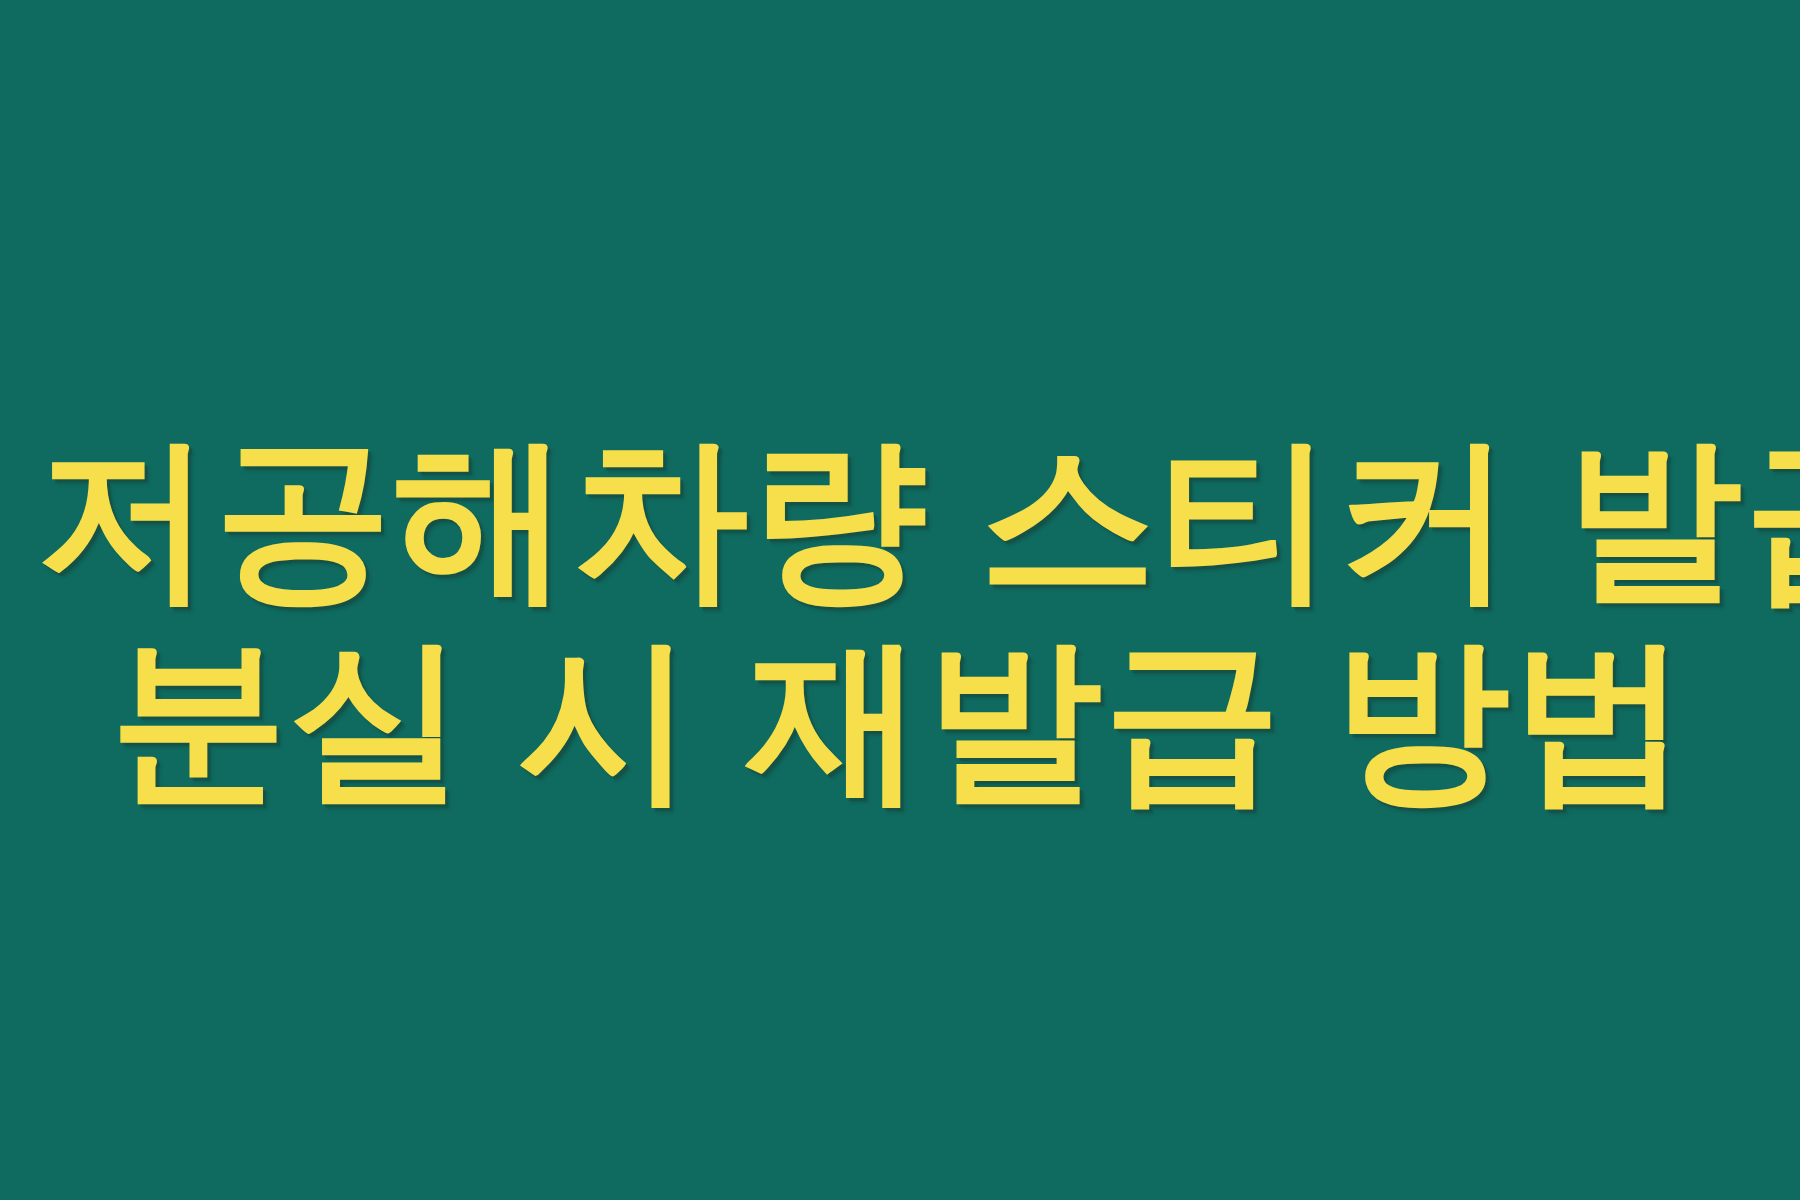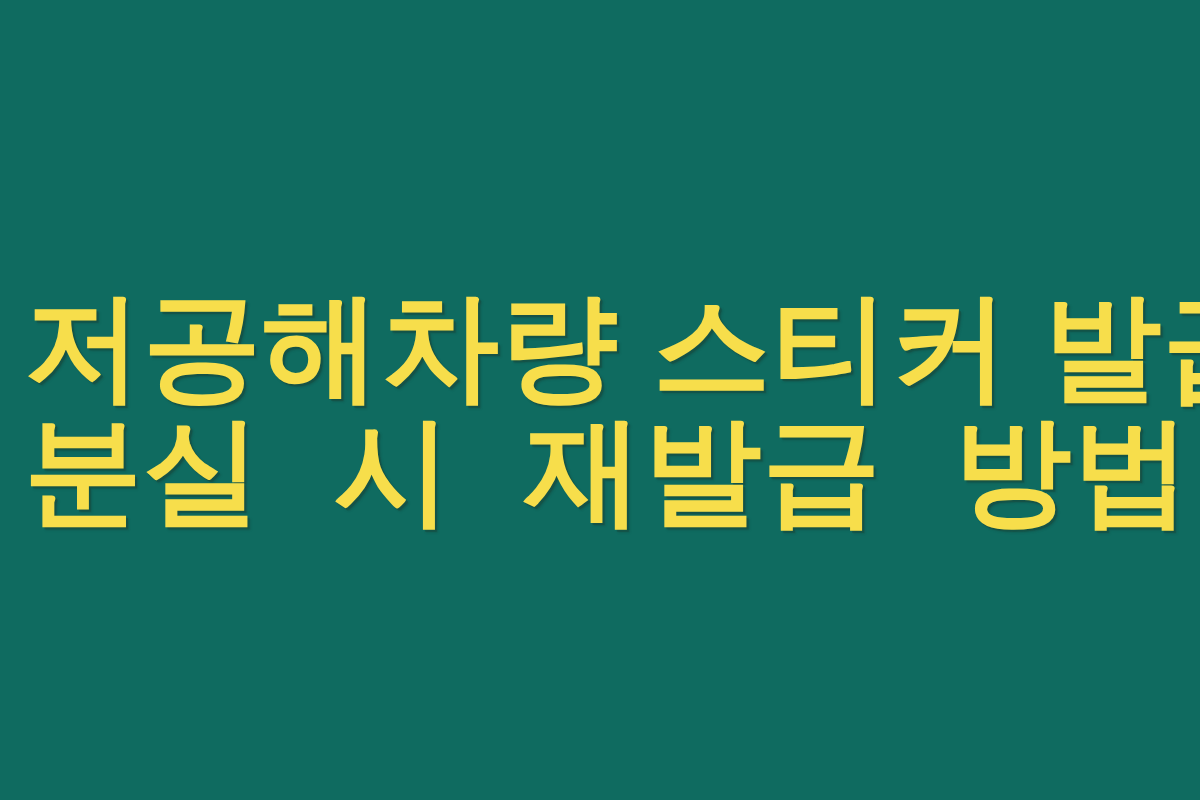--- a/index.html
+++ b/index.html
@@ -50,21 +50,20 @@
        3px 3px 2px rgba(20, 66, 56, 0.35);
     -webkit-font-smoothing: antialiased;
   }
 
   .title-line--one {
     font-size: 118px;
   }
 
   .title-line--two {
     font-size: 118px;
-    font-family: Liberation Mono, monospace;
   }
 </style>
 </head>
 <body>
 
 <div class="thumbnail-card">
 
   <div class="title-block">
 
     <span class="title-line title-line--one">저공해차량 스티커 발급</span>

